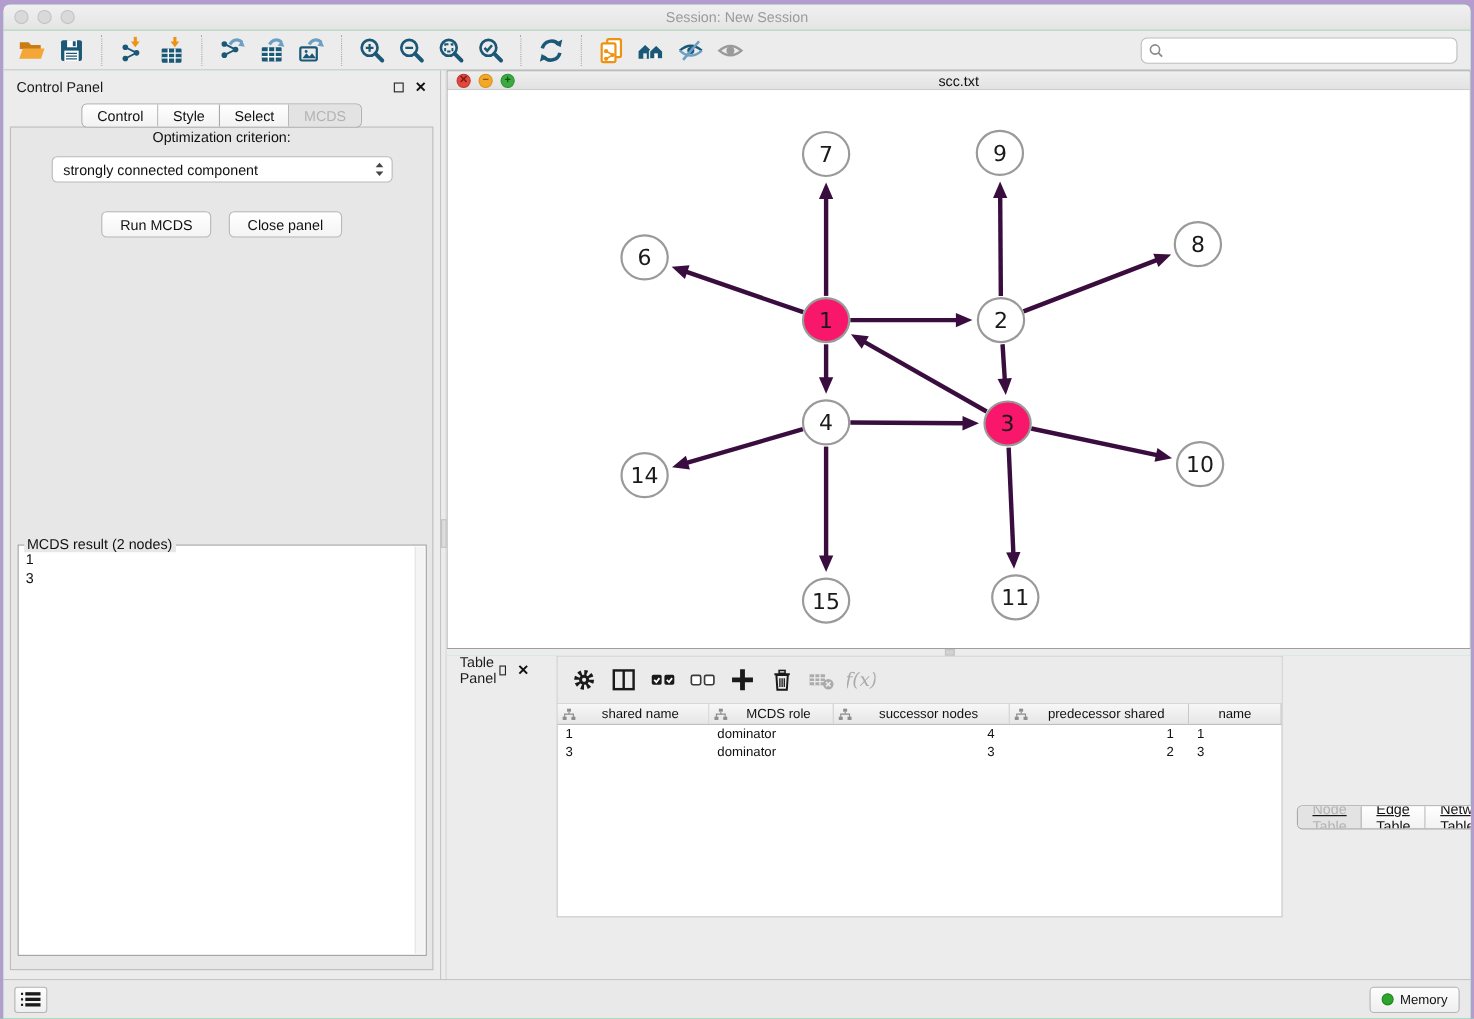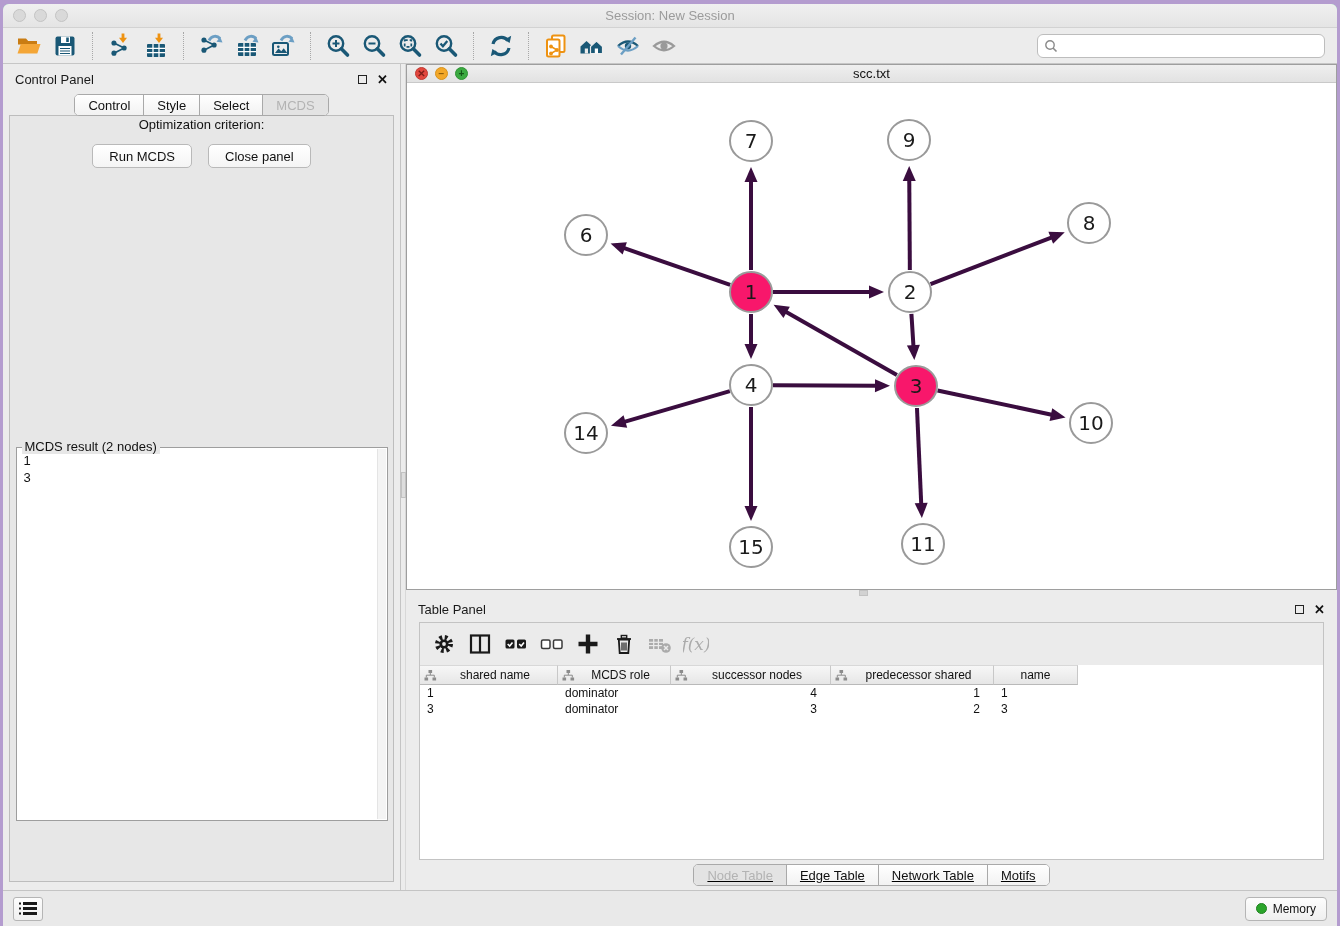--- a/index.html
+++ b/index.html
@@ -53,21 +53,21 @@
   .seg .tab.active { background:#E3E3E3; color:#B3B3B3; }
   .panel-box { flex:1; margin:0 6px 8px 6px; border:1px solid #BDBDBD; background:#E7E7E7;
                display:flex; flex-direction:column; align-items:center; }
   .opt-label { margin-top:1px; font-size:13px; color:#111; }
   .combo { margin-top:10px; width:310px; height:24px; background:#fff; border:1px solid #B9B9B9;
            border-radius:5px; display:flex; align-items:center; padding:0 6px 0 10px; }
   .combo .val { flex:1; font-size:13px; color:#111; }
   .btn-row { margin-top:12px; display:flex; gap:16px; }
   .push-btn { height:24px; padding:0 16px; background:linear-gradient(#FFF,#F4F4F4);
               border:1px solid #B9B9B9; border-radius:5px; font-size:13px; color:#111;
-              font-family:"Liberation Sans", sans-serif; }
+              font-family:"Liberation Sans", sans-serif;margin-top:14px; }
   .result-box { margin-top:279px; width:372px; height:374px; border:1px solid #9E9E9E;
                 background:#fff; position:relative; align-self:center; }
   .result-legend { position:absolute; top:-9px; left:5px; background:#E7E7E7; padding:0 3px;
                    font-size:13px; color:#111; }
   .result-text { padding:4px 7px; font-size:13px; line-height:17px; white-space:pre; color:#111; }
   .result-scroll { position:absolute; top:1px; bottom:1px; right:1px; width:9px;
                    background:#F4F4F4; border-left:1px solid #E4E4E4; }
 
   
   .v-split { width:6px; background:#ECECEC; border-left:1px solid #C4C4C4;
@@ -87,21 +87,21 @@
   .net-lights { display:flex; gap:7px; margin-left:8px; }
   .nlight { width:13px; height:13px; border-radius:50%; display:flex; align-items:center;
             justify-content:center; font-size:10px; font-weight:bold; line-height:1; }
   .nlight.red { background:#E2473E; border:1px solid #C03A32; color:#7E1D18; }
   .nlight.yellow { background:#F3A829; border:1px solid #D8921C; color:#8A5B0B; }
   .nlight.green { background:#3BAA41; border:1px solid #2F9334; color:#135617; }
   .net-title { position:absolute; left:0; right:0; text-align:center; font-size:13px; color:#111; }
   .net-canvas { flex:1; background:#fff; position:relative; }
 
   
-  .table-panel { flex:1; background:#ECECEC; display:flex; flex-direction:column; min-height:0; }
+  .table-panel { flex:1; background:#ECECEC; display:flex; flex-direction:row; min-height:0; }
   .tp-header { height:26px; display:flex; align-items:center; padding:0 12px; }
   .tp-container { margin:0 13px; border:1px solid #C3C3C3; background:#fff; height:238px;
                   display:flex; flex-direction:column; }
   .tp-toolbar { height:42px; background:#EBEBEB; display:flex; align-items:center; padding:0 8px; gap:4px; }
   .tp-btn { width:32px; height:32px; border:none; background:transparent; display:flex;
             align-items:center; justify-content:center; padding:0;text-decoration:underline; }
   .tp-btn svg { width:26px; height:26px; }
   .thead { display:flex; height:20px; }
   .th { background:linear-gradient(#F7F7F7,#E6E6E6); border-right:1px solid #C8C8C8;
         border-bottom:1px solid #B9B9B9; border-top:1px solid #D8D8D8;
@@ -321,20 +321,27 @@
       <div class="seg-row">
         <div class="seg" id="cp-tabs">
             <div class="tab">Control</div>
             <div class="tab">Style</div>
             <div class="tab">Select</div>
             <div class="tab active">MCDS</div>
           </div>
       </div>
       <div class="panel-box">
         <div class="opt-label">Optimization criterion:</div>
+        <div class="combo">
+          <span class="val">strongly connected component</span>
+          <svg width="10" height="16" viewBox="0 0 10 16">
+            <path d="M1.5 6 5 2l3.5 4z" fill="#444"></path>
+            <path d="M1.5 10 5 14l3.5-4z" fill="#444"></path>
+          </svg>
+        </div>
         <div class="btn-row">
           <button class="push-btn">Run MCDS</button>
           <button class="push-btn">Close panel</button>
         </div>
         <div class="result-box">
           <span class="result-legend">MCDS result (2 nodes)</span>
           <div class="result-text" id="result-lines">1
 3</div>
           <div class="result-scroll"></div>
         </div>

